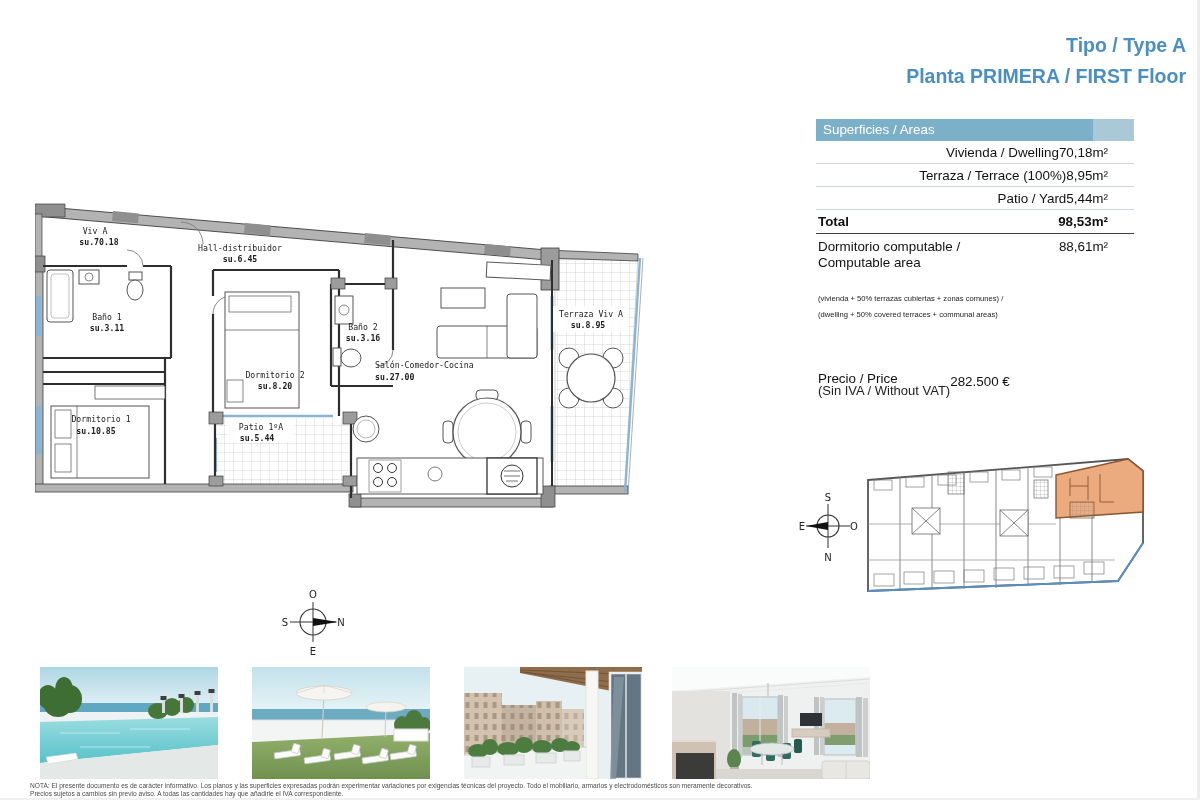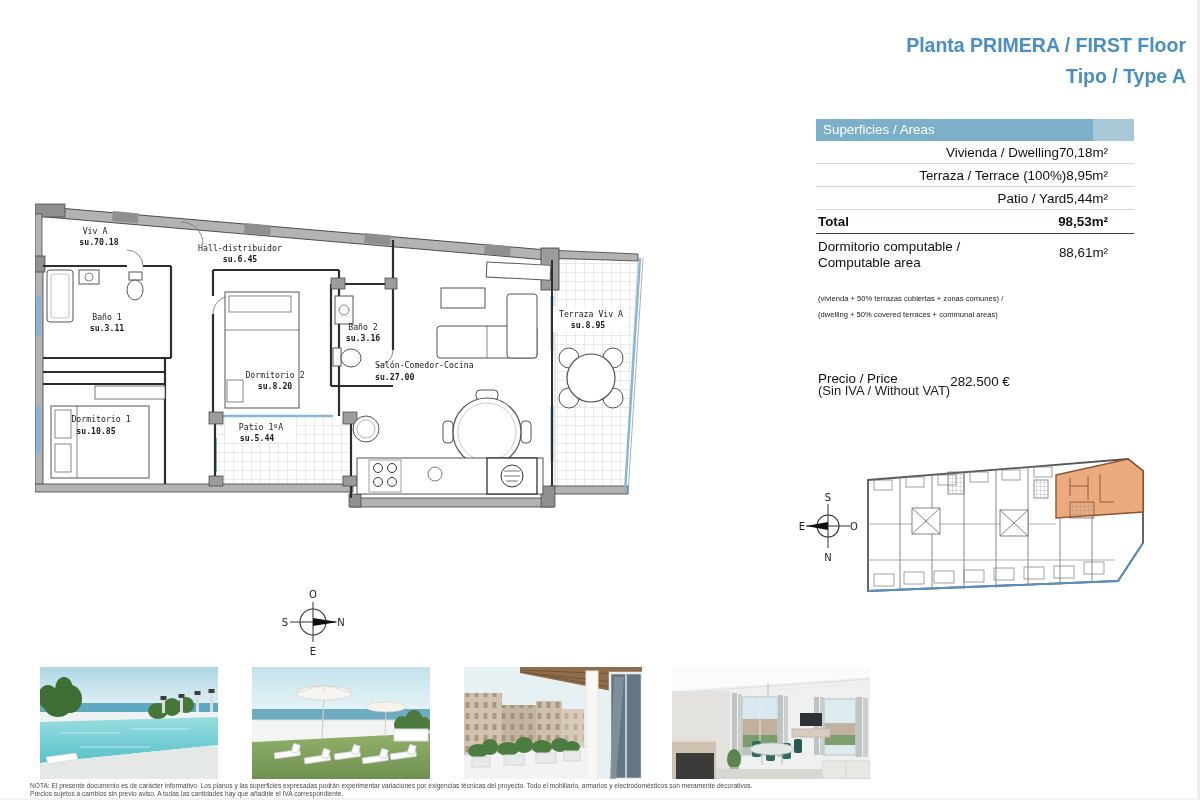--- a/index.html
+++ b/index.html
@@ -20,21 +20,21 @@
   .a-row{display:flex;justify-content:flex-end;align-items:center;height:22px;
          border-bottom:1px solid #ccd8de;padding-left:2px}
   .a-row .val{padding-right:26px}
   .a-row.last{border-bottom:1.6px solid #3f3f3f}
   .t-row{display:flex;justify-content:space-between;align-items:center;height:23px;
          border-bottom:1.6px solid #3f3f3f;font-weight:bold;padding-left:2px}
   .t-row .val{padding-right:26px}
   .comp{display:flex;justify-content:space-between;margin-top:5px;padding-left:2px}
   .comp .lbl div{line-height:16px}
   .comp .notes{font-size:7.6px;line-height:9px;color:#222;margin-top:20px}
-  .comp .val{padding-right:26px;margin-top:6px}
+  .comp .val{padding-right:26px;margin-top:0}
   .price{display:flex;justify-content:flex-start;margin-top:48px;padding-left:2px}
   .price .note{font-size:13px;color:#222;line-height:9px}
   .price .val{padding-right:26px;margin-top:3px}
 
   
   text{font-family:"DejaVu Sans Mono",monospace;fill:#1c1c1c}
   .rname{font-size:8.2px}
   .rsu{font-size:8.2px;font-weight:bold}
   .cletter{font-family:"DejaVu Sans",sans-serif;font-size:10px;fill:#222}
 
@@ -45,22 +45,22 @@
   .disclaimer{position:absolute;left:30px;top:782px;width:1160px;font-size:6.6px;
               line-height:8.4px;color:#4a4a4a}
 </style>
 </head>
 <body>
 
 <div class="page-edge-r"></div>
 <div class="page-edge-b"></div>
 
 <div class="title">
+  <div>Tipo / Type A</div>
   <div>Planta PRIMERA / FIRST Floor</div>
-  <div>Tipo / Type A</div>
 </div>
 
 <div class="panel">
   <div class="panel-header">Superficies / Areas</div>
   <div class="a-row">
     <span>Vivienda / Dwelling</span>
     <span class="val">70,18m²</span>
   </div>
   <div class="a-row">
     <span>Terraza / Terrace (100%)</span>

